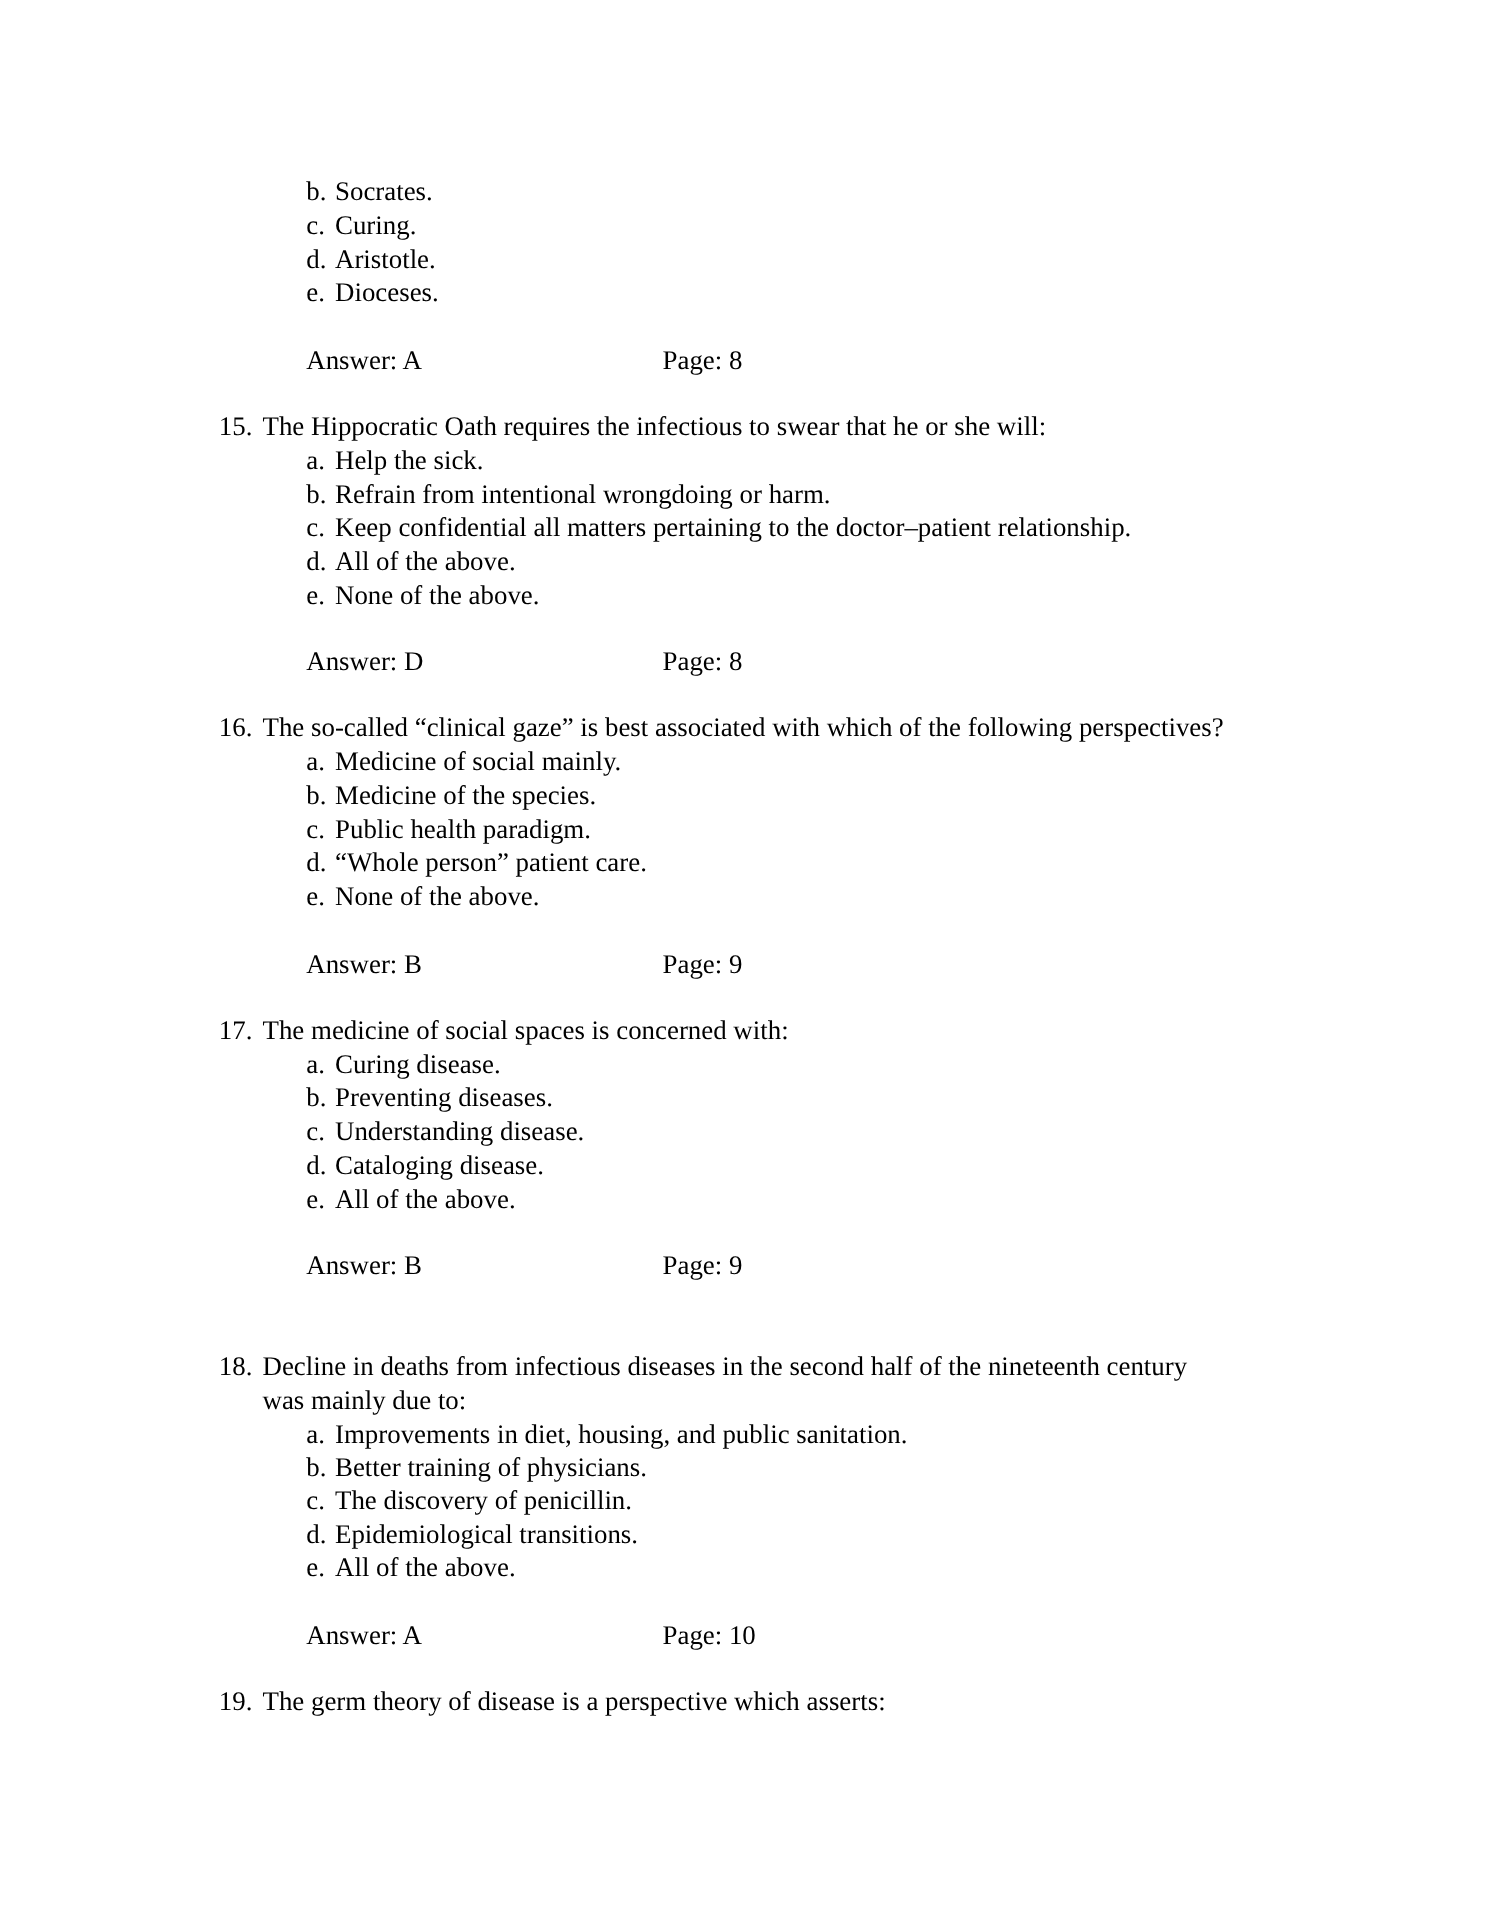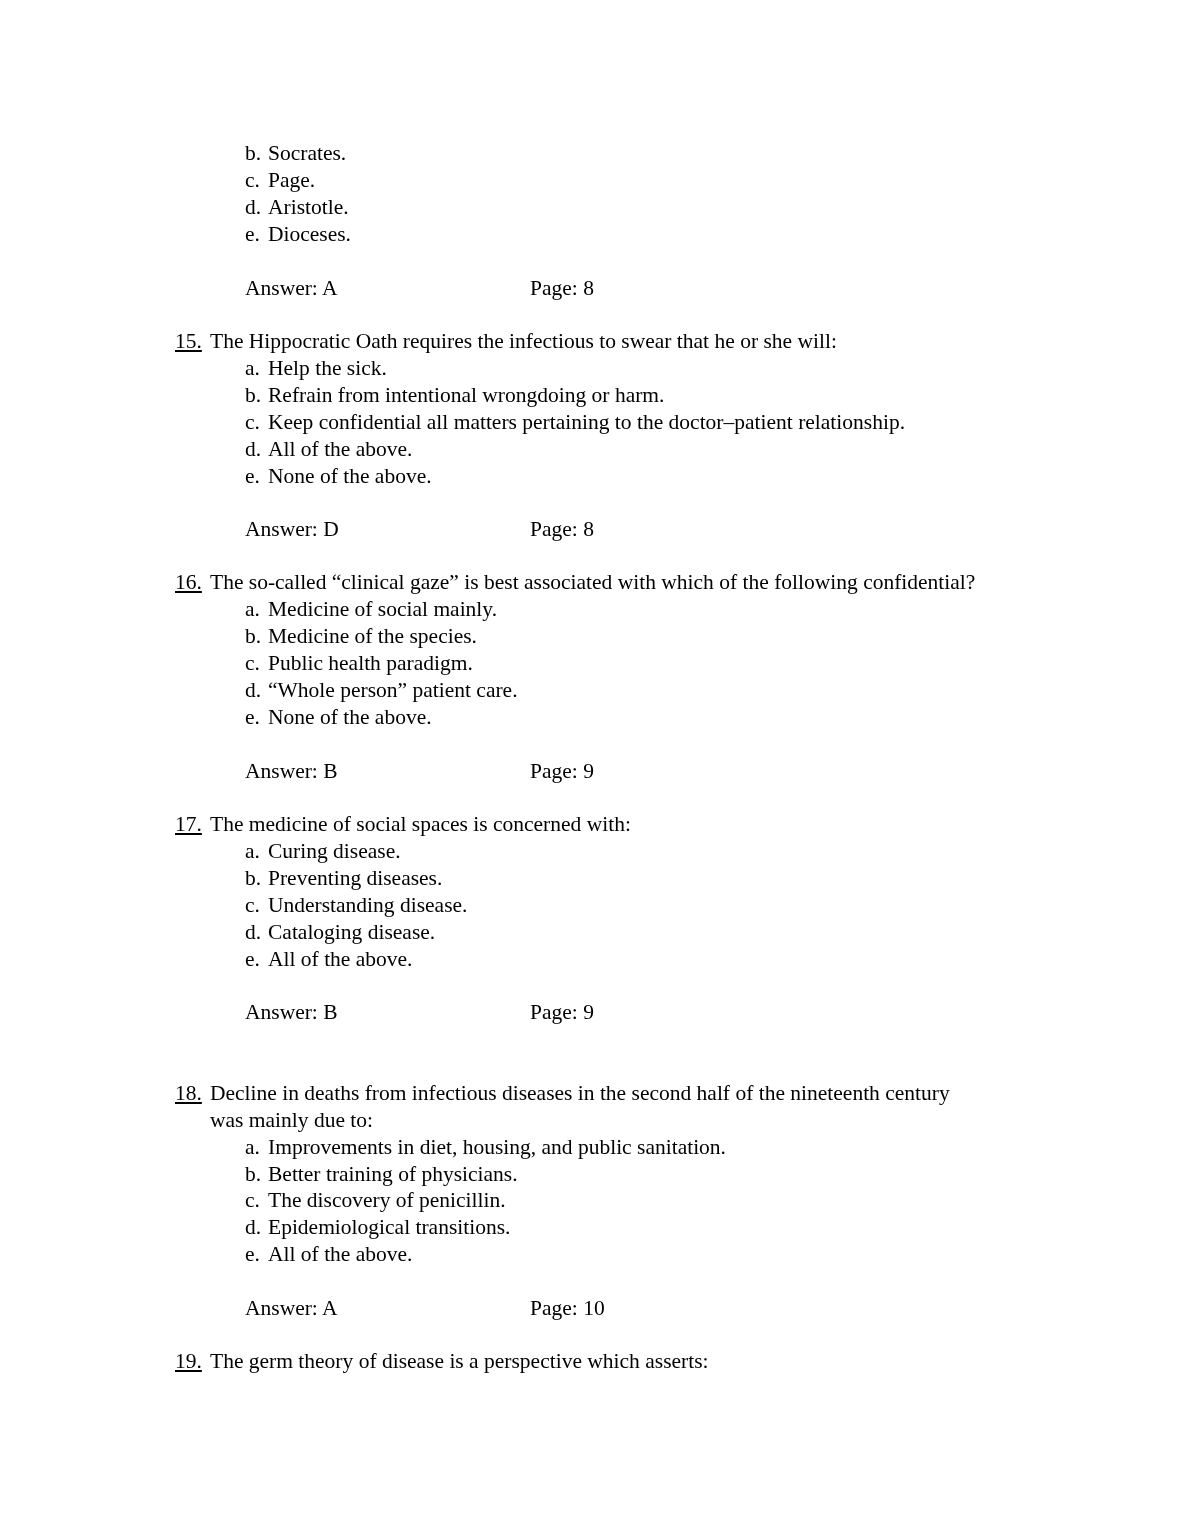--- a/index.html
+++ b/index.html
@@ -1,36 +1,36 @@
 <!DOCTYPE html>
 <html><head>
 <meta charset="utf-8">
 <style>
   html, body { margin: 0; padding: 0; background: #ffffff; }
   body { width: 1190px; height: 1540px; position: relative; overflow: hidden;
          font-family: "Liberation Serif", "DejaVu Serif", serif; color: #000000; font-size: 21.5px; }
   .line { position: absolute; white-space: nowrap; line-height: 26px; height: 26px; }
-  .qnum { position: absolute; left: 175px; text-decoration: underline; }
+  .qnum { position: absolute; left: 175px; }
   .qtext { position: absolute; left: 210px; }
   .optletter { position: absolute; left: 245px; }
   .opttext { position: absolute; left: 268px; }
   .ans { position: absolute; left: 245px; font-family: Liberation Serif, serif; }
   .pg { position: absolute; left: 490px; margin-left: 40px; }
 </style>
 </head>
 <body>
 
 <div>
   <div class="line" style="top:140px;">
     <span class="optletter">b.</span>
     <span class="opttext">Socrates.</span>
   </div>
   <div class="line" style="top:167px;">
     <span class="optletter">c.</span>
-    <span class="opttext">Page.</span>
+    <span class="opttext">Curing.</span>
   </div>
   <div class="line" style="top:194px;">
     <span class="optletter">d.</span>
     <span class="opttext">Aristotle.</span>
   </div>
   <div class="line" style="top:221px;">
     <span class="optletter">e.</span>
     <span class="opttext">Dioceses.</span>
   </div>
   <div class="line" style="top:275px;">
@@ -66,21 +66,21 @@
   </div>
   <div class="line" style="top:516px;">
     <span class="ans">Answer: D</span>
     <span class="pg">Page: 8</span>
   </div>
 </div>
 
 <div>
   <div class="line" style="top:569px;">
     <span class="qnum">16.</span>
-    <span class="qtext">The so-called “clinical gaze” is best associated with which of the following confidential?</span>
+    <span class="qtext">The so-called “clinical gaze” is best associated with which of the following perspectives?</span>
   </div>
   <div class="line" style="top:596px;">
     <span class="optletter">a.</span>
     <span class="opttext">Medicine of social mainly.</span>
   </div>
   <div class="line" style="top:623px;">
     <span class="optletter">b.</span>
     <span class="opttext">Medicine of the species.</span>
   </div>
   <div class="line" style="top:650px;">

